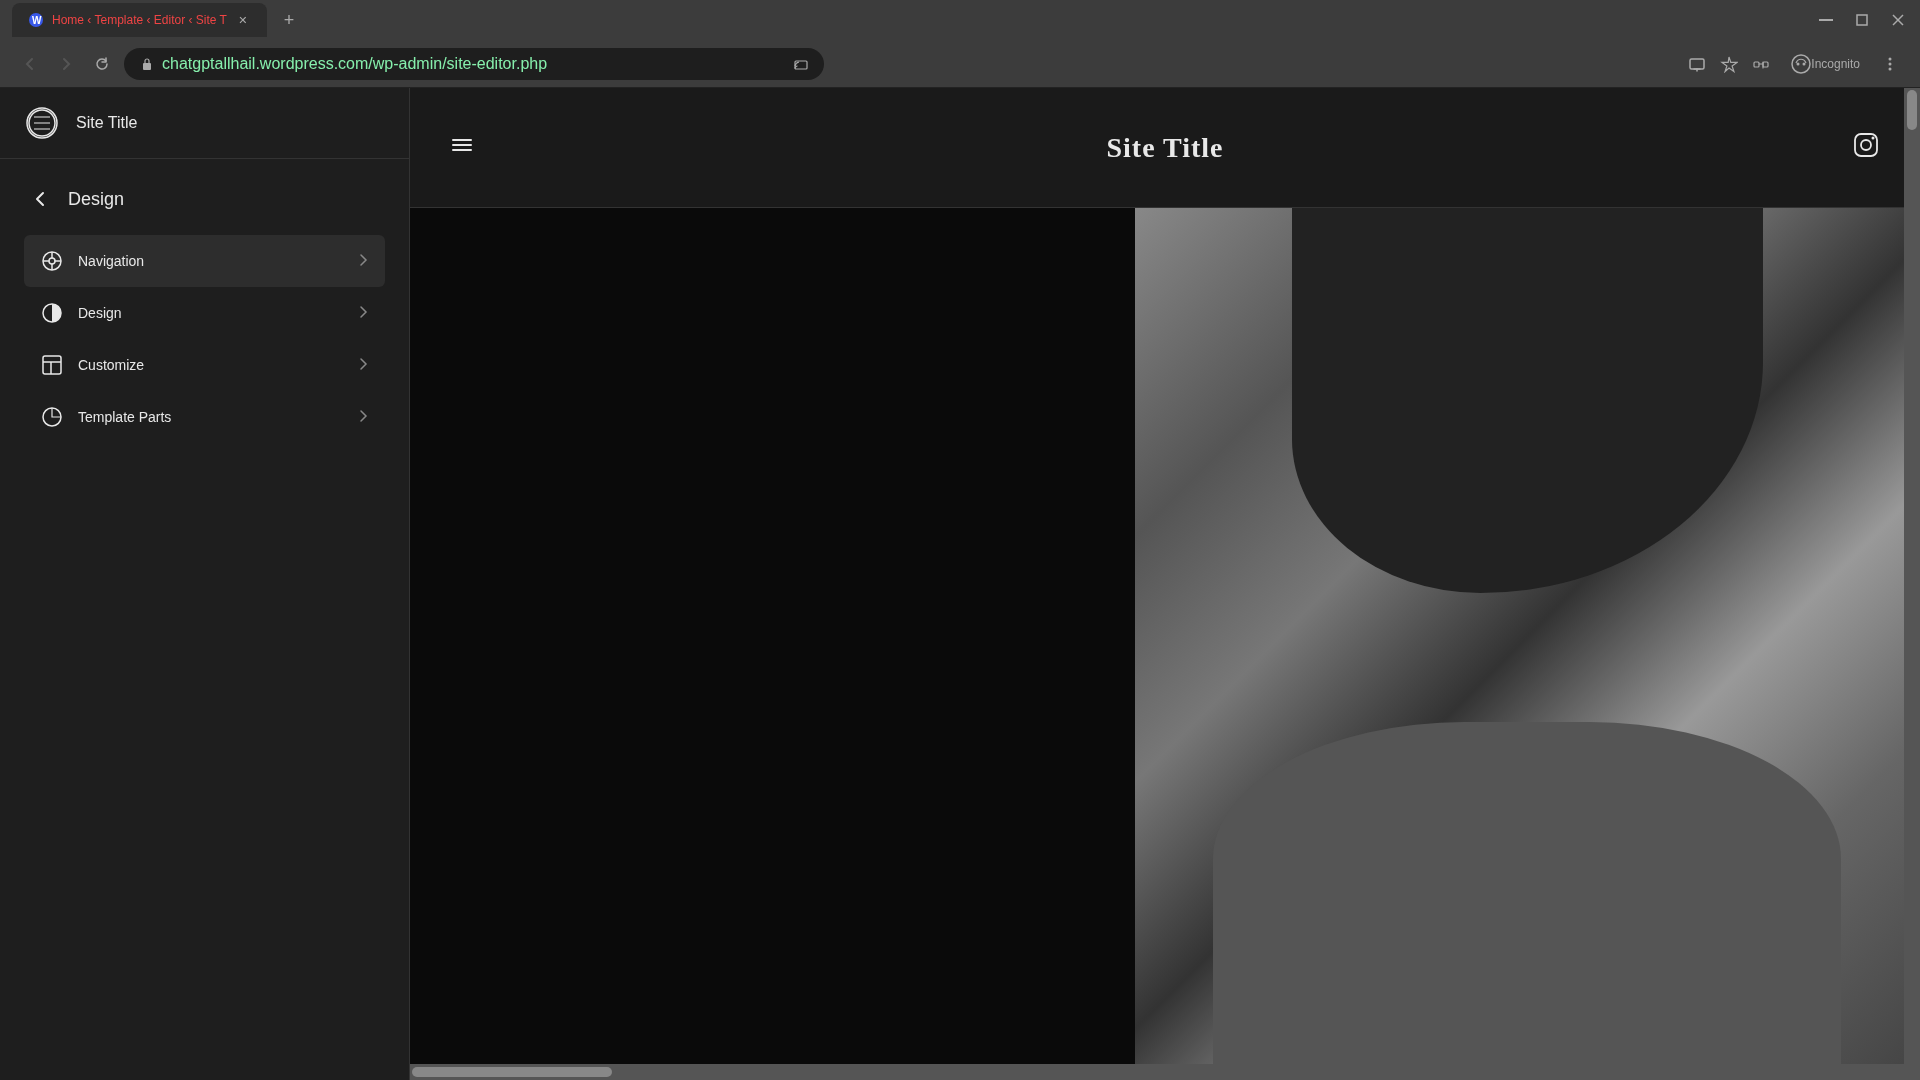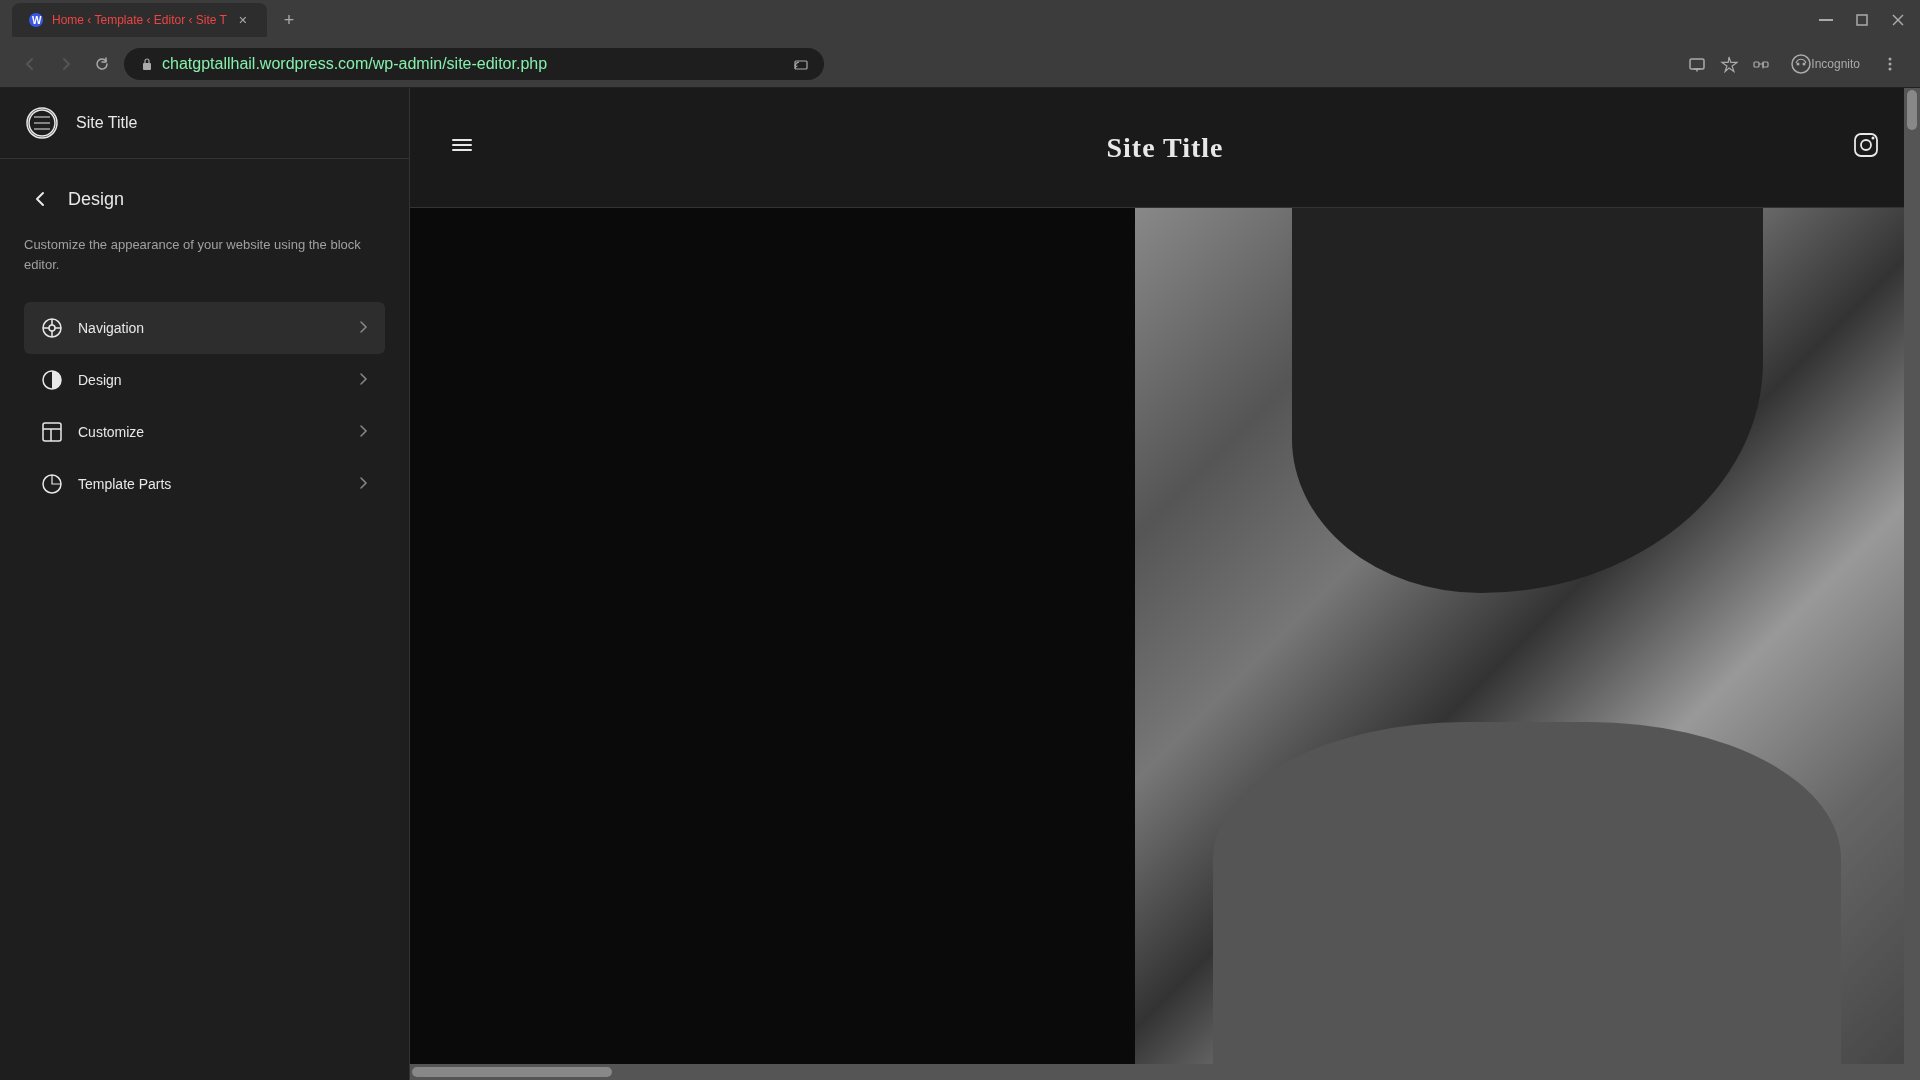--- a/index.html
+++ b/index.html
@@ -578,21 +578,20 @@
 
       <div class="design-panel-header">
         <div class="back-btn">
           <svg width="20" height="20" viewBox="0 0 20 20">
             <path d="M13 4L7 10l6 6" stroke="#e8e8e8" stroke-width="2" fill="none" stroke-linecap="round" stroke-linejoin="round"></path>
           </svg>
         </div>
         <h1 class="design-title">Design</h1>
       </div>
 
-      <p class="design-description">Customize the appearance of your website using the block editor.</p>
 
       <div class="menu-list">
 
         <div class="menu-item active">
           <div class="menu-item-icon">
             <svg width="22" height="22" viewBox="0 0 22 22">
               <circle cx="11" cy="11" r="9" stroke="#e8e8e8" stroke-width="1.5" fill="none"></circle>
               <circle cx="11" cy="11" r="3" stroke="#e8e8e8" stroke-width="1.5" fill="none"></circle>
               <line x1="11" y1="2" x2="11" y2="8" stroke="#e8e8e8" stroke-width="1.5"></line>
               <line x1="11" y1="14" x2="11" y2="20" stroke="#e8e8e8" stroke-width="1.5"></line>

